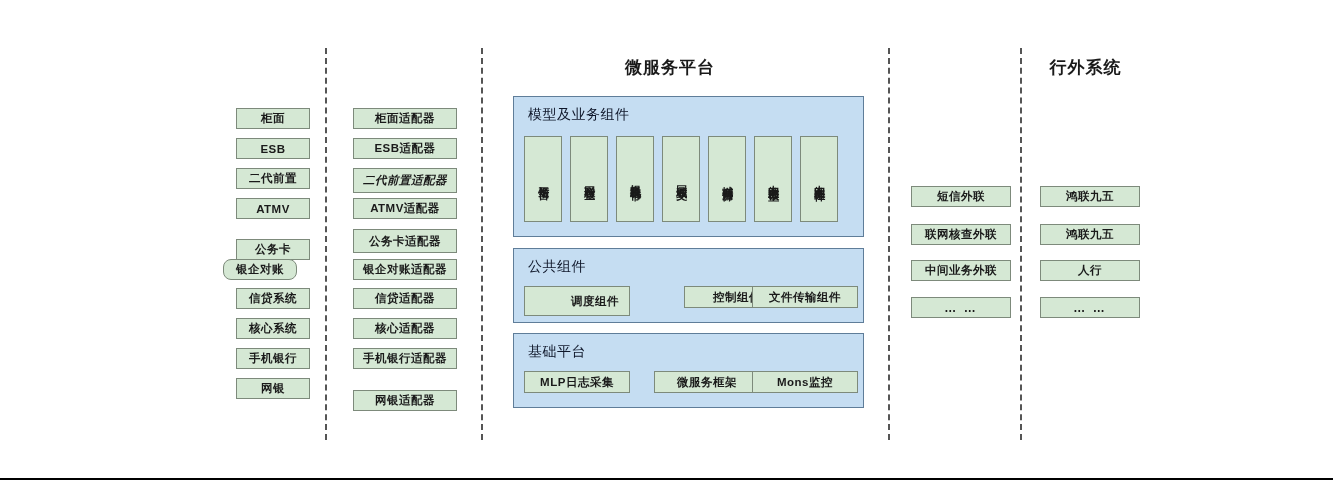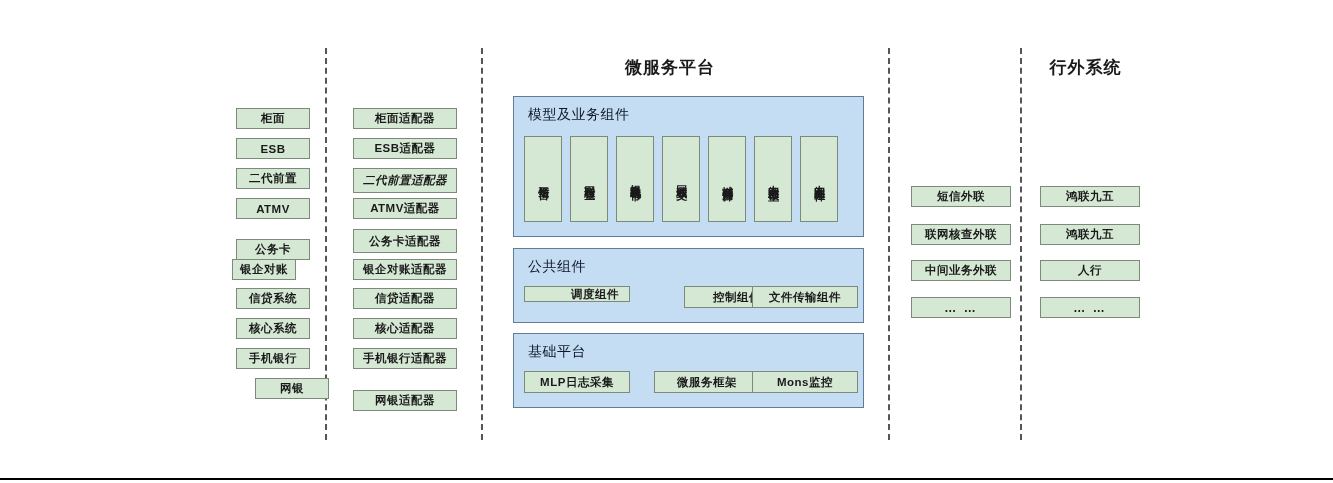--- a/index.html
+++ b/index.html
@@ -125,25 +125,25 @@
   <div class="divider" style="left:325px;"></div>
   <div class="divider" style="left:481px;"></div>
   <div class="divider" style="left:888px;"></div>
   <div class="divider" style="left:1020px;"></div>
 
   <div class="node" style="left:236px; top:108px; width:74px; height:21px;">柜面</div>
   <div class="node" style="left:236px; top:138px; width:74px; height:21px;">ESB</div>
   <div class="node" style="left:236px; top:168px; width:74px; height:21px;">二代前置</div>
   <div class="node" style="left:236px; top:198px; width:74px; height:21px;">ATMV</div>
   <div class="node" style="left:236px; top:239px; width:74px; height:21px;">公务卡</div>
-  <div class="node" style="left:232px; top:259px; width:64px; height:21px;">银企对账</div>
+  <div class="node" style="left:223px; top:259px; width:74px; height:21px;border-radius:8px;">银企对账</div>
   <div class="node" style="left:236px; top:288px; width:74px; height:21px;">信贷系统</div>
   <div class="node" style="left:236px; top:318px; width:74px; height:21px;">核心系统</div>
   <div class="node" style="left:236px; top:348px; width:74px; height:21px;">手机银行</div>
-  <div class="node" style="left:236px; top:378px; width:74px; height:21px;margin-left:19px;">网银</div>
+  <div class="node" style="left:236px; top:378px; width:74px; height:21px;">网银</div>
 
   <div class="node" style="left:353px; top:108px; width:104px; height:21px;">柜面适配器</div>
   <div class="node" style="left:353px; top:138px; width:104px; height:21px;">ESB适配器</div>
   <div class="node" style="left:353px; top:168px; width:104px; height:25px;font-style:italic;">二代前置适配器</div>
   <div class="node" style="left:353px; top:198px; width:104px; height:21px;">ATMV适配器</div>
   <div class="node" style="left:353px; top:229px; width:104px; height:24px;">公务卡适配器</div>
   <div class="node" style="left:353px; top:259px; width:104px; height:21px;">银企对账适配器</div>
   <div class="node" style="left:353px; top:288px; width:104px; height:21px;">信贷适配器</div>
   <div class="node" style="left:353px; top:318px; width:104px; height:21px;">核心适配器</div>
   <div class="node" style="left:353px; top:348px; width:104px; height:21px;">手机银行适配器</div>
@@ -170,21 +170,21 @@
   <div class="vnode" style="left:754px; top:136px; width:38px; height:86px;">
       <span>中间业务模型</span>
     </div>
   <div class="vnode" style="left:800px; top:136px; width:38px; height:86px;">
       <span>中间业务组件</span>
     </div>
 
   <div class="panel" style="left:513px; top:248px; width:351px; height:75px;">
     <div class="panel-title">公共组件</div>
   </div>
-  <div class="node" style="left:524px; top:286px; width:106px; height:16px;padding-left:36px;">调度组件</div>
+  <div class="node" style="left:524px; top:286px; width:106px; height:30px;padding-left:36px;">调度组件</div>
   <div class="node" style="left:645px; top:286px; width:106px; height:22px;margin-left:39px;">控制组件</div>
   <div class="node" style="left:752px; top:286px; width:106px; height:22px;text-align:center;">文件传输组件</div>
 
   <div class="panel" style="left:513px; top:333px; width:351px; height:75px;">
     <div class="panel-title">基础平台</div>
   </div>
   <div class="node" style="left:524px; top:371px; width:106px; height:22px;">MLP日志采集</div>
   <div class="node" style="left:645px; top:371px; width:106px; height:22px;margin-left:9px;">微服务框架</div>
   <div class="node" style="left:752px; top:371px; width:106px; height:22px;">Mons监控</div>
 

